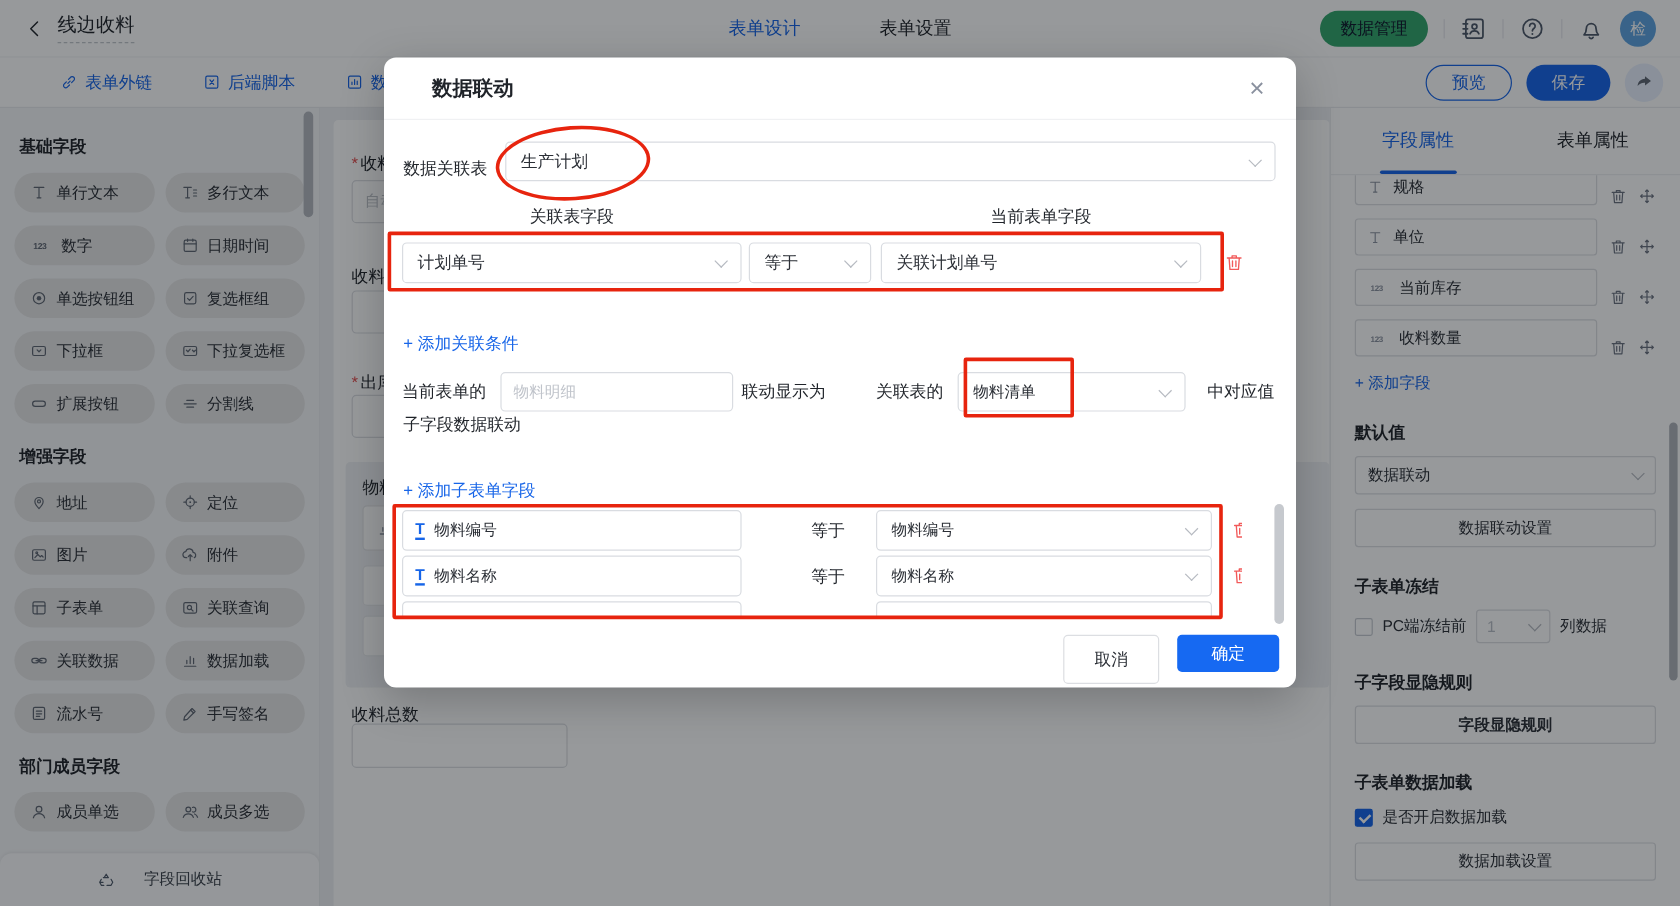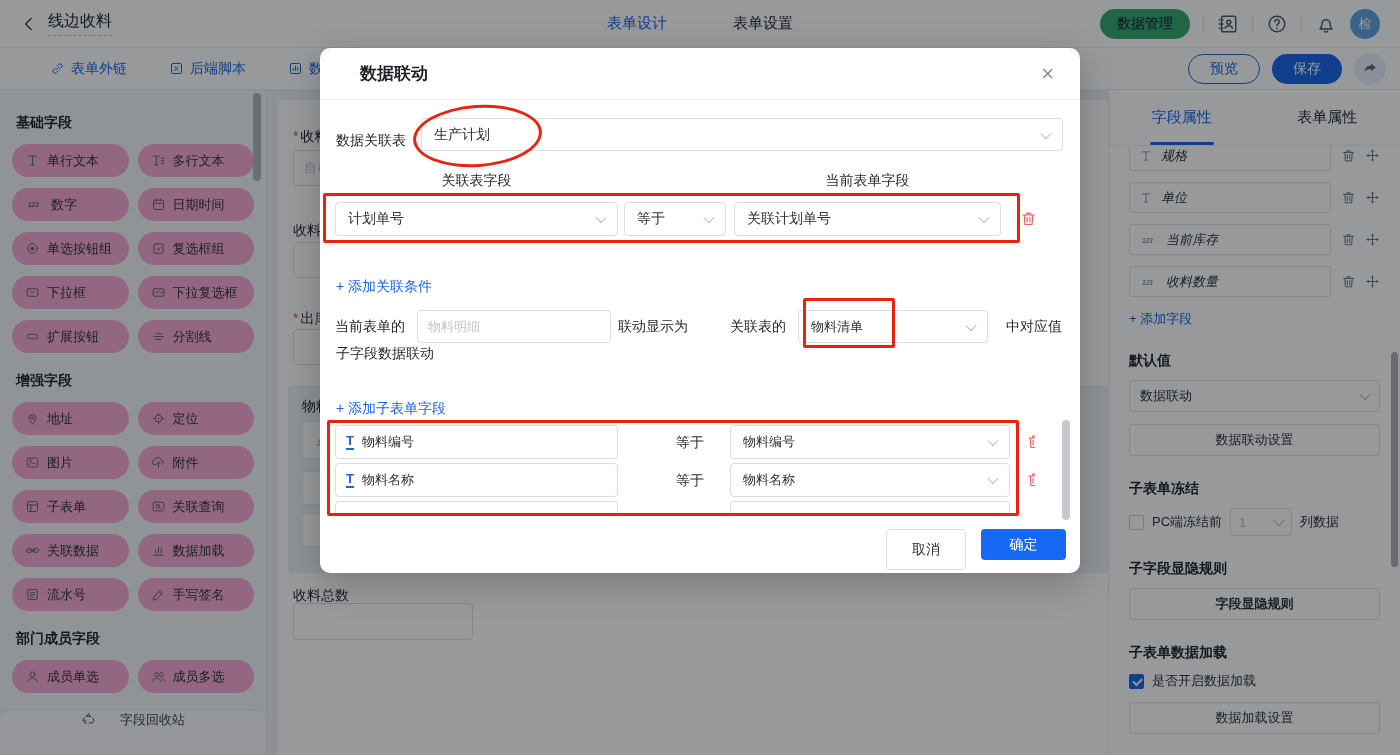--- a/index.html
+++ b/index.html
@@ -35,27 +35,27 @@
   .btn-save { background:#1765e8; color:#fff; font-size:14px; padding:6px 21px; border-radius:17px; cursor:pointer;}
   .share-btn { width:32px; height:32px; border-radius:50%; background:#e9f0fe; color:#1765e8;
                display:flex; align-items:center; justify-content:center; cursor:pointer;}
   .share-btn .ic{ width:17px; height:17px;}
 
   
   .sidebar { position:absolute; top:90px; left:0; bottom:0; width:267px; background:#f5f6f8;
              border-right:1px solid #e8eaed; padding:24px 12px 0; z-index:1; overflow:hidden;}
   .side-sec-title { font-size:14px; font-weight:700; color:#1f2329; margin:0 4px 12px;}
   .side-grid { display:grid; grid-template-columns:1fr 1fr; gap:11px 9px; margin-bottom:19px;}
-  .side-pill { height:33px; background:#f9a8d4; border-radius:17px; display:flex; align-items:center; gap:7px;
+  .side-pill { height:33px; background:#e5e5e5; border-radius:17px; display:flex; align-items:center; gap:7px;
                padding:0 6px 0 13px; font-size:13px; color:#2b2f36; white-space:nowrap; overflow:hidden; cursor:grab;}
   .ic-num { font-size:9px; font-weight:700; color:#5f6672; letter-spacing:-0.4px; width:auto;}
   .side-scroll { position:absolute; right:5px; top:3px; width:8px; height:88px; background:#b3b7be; border-radius:4px;}
   .recycle { position:absolute; left:0; right:0; bottom:0; height:44px; background:#fbfcfd;
              border-radius:10px 10px 0 0; box-shadow:0 -1px 3px rgba(0,0,0,.06);
-             display:flex; justify-content:center; gap:24px;
+             display:flex; align-items:center; justify-content:center; gap:24px;
              font-size:13px; color:#3d434c; cursor:pointer; z-index:2;}
   .recycle .ic { color:#4e5969;}
 
   
   .canvas { position:absolute; left:267px; top:90px; right:292px; bottom:0; background:#eef0f3; z-index:1;}
   .card { position:absolute; left:11px; top:10px; right:0; bottom:0; background:#fff; border-radius:4px 4px 0 0;}
   .c-label { position:absolute; left:15px; font-size:14px; color:#1f2329; white-space:nowrap;}
   .req { color:#e34d4d; margin-right:2px;}
   .c-input { position:absolute; left:15px; width:180px; height:36px; border:1px solid #dcdee2; border-radius:4px;
              background:#fff; font-size:13px; color:#bfc3c9; line-height:34px; padding:0 10px; white-space:nowrap;}
@@ -70,21 +70,21 @@
   .panel { position:absolute; right:0; top:90px; bottom:0; width:292px; background:#fff;
            border-left:1px solid #e8eaed; z-index:1; overflow:hidden;}
   .p-tabs { position:relative; height:56px; display:flex; border-bottom:1px solid #eef0f2; background:#fff; z-index:2;}
   .p-tab { flex:1; display:flex; align-items:center; justify-content:center; font-size:15px; color:#1f2329;
            position:relative; cursor:pointer;}
   .p-tab.active { color:#1765e8; }
   .p-tab.active::after { content:""; position:absolute; bottom:0; left:50%; transform:translateX(-50%);
            width:64px; height:3px; background:#1765e8; border-radius:2px;}
   .p-body { padding:0 20px; position:relative; z-index:1;}
   .p-list { margin-top:-6px;}
-  .p-row { display:flex; align-items:center; margin-bottom:11px;font-style:italic;}
+  .p-row { display:flex; align-items:flex-end; margin-bottom:11px;}
   .p-box { flex:1; height:31px; border:1px solid #dcdee2; border-radius:3px; background:#fff;
            display:flex; align-items:center; gap:8px; padding:0 9px; font-size:13px; color:#2b2f36; cursor:pointer;}
   .p-box .ic { color:#8a919f; width:14px; height:14px;}
   .p-box .ic-num { color:#8a919f;}
   .p-acts { display:flex; gap:9px; margin-left:10px; color:#6b7280;}
   .p-acts .ic { width:15px; height:15px; color:#6b7280; cursor:pointer;}
   .p-add { color:#1765e8; font-size:13px; margin-top:2px; cursor:pointer; display:inline-block;}
   .p-h { font-size:14px; font-weight:700; color:#1f2329; margin:24px 0 10px;}
   .p-select { height:32px; border:1px solid #dcdee2; border-radius:3px; display:flex; align-items:center;
               justify-content:space-between; padding:0 10px; font-size:13px; color:#2b2f36; cursor:pointer; background:#fff;}

